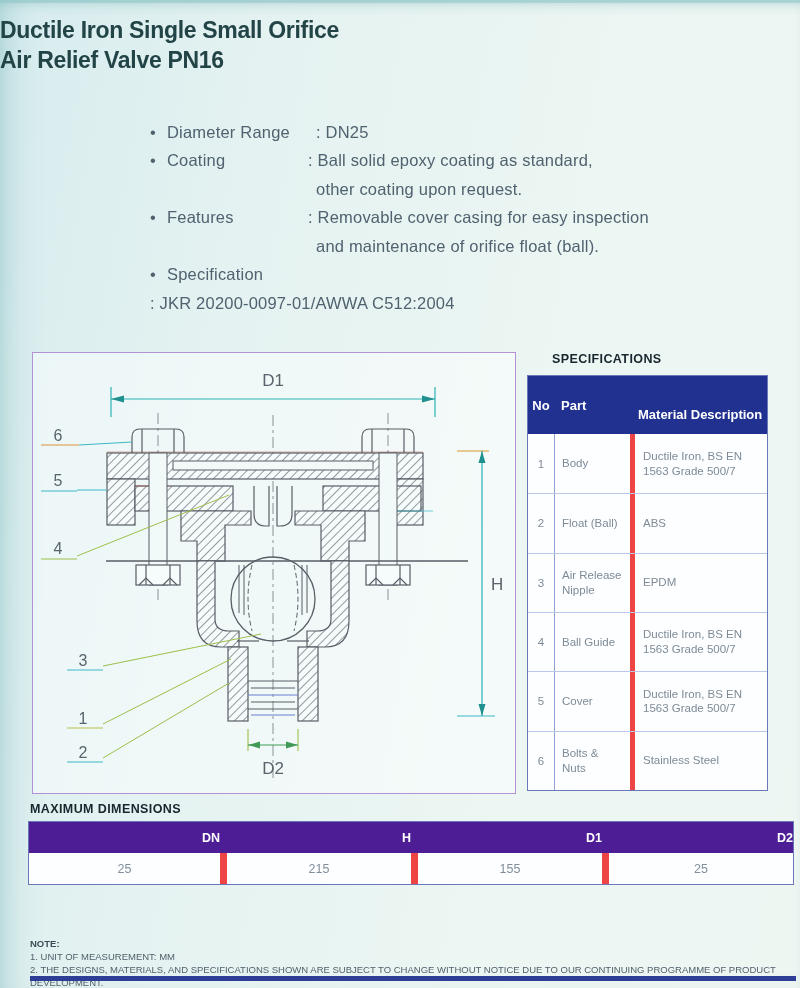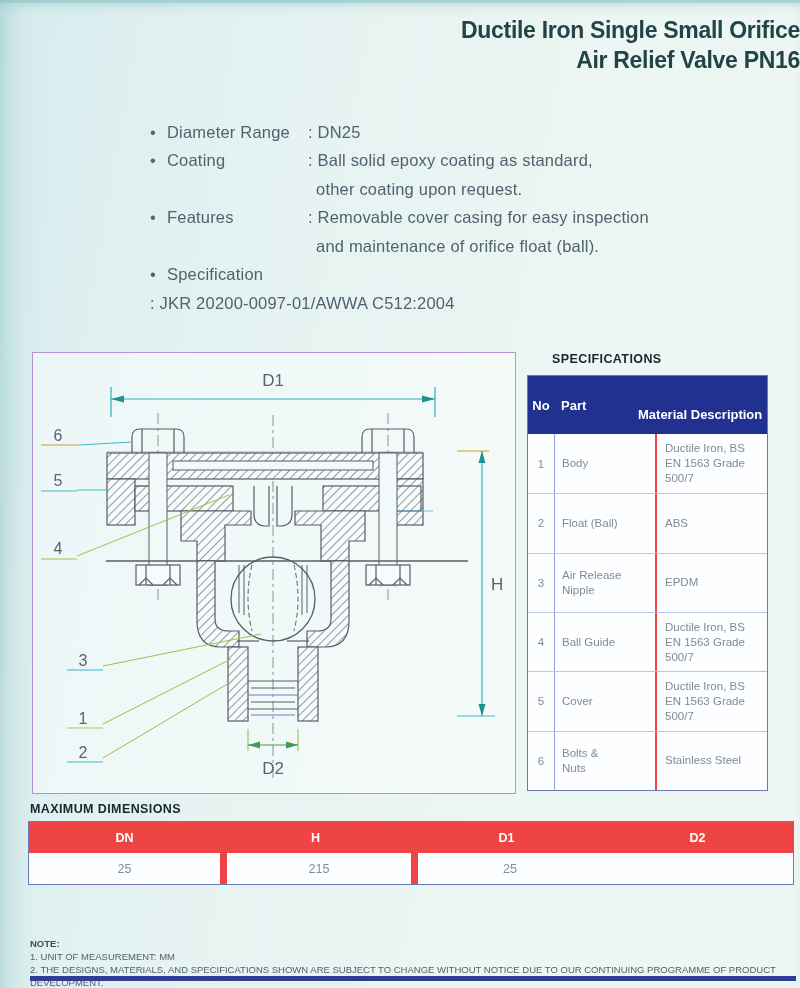--- a/index.html
+++ b/index.html
@@ -7,28 +7,28 @@
     position:relative;
     width:800px;height:988px;
     font-family:"Liberation Sans",sans-serif;
     background:linear-gradient(100deg,#d7ecee 0%,#e4f2f1 28%,#ecf6f3 65%,#eef6f2 100%);
     box-shadow:inset 28px 0 34px -26px rgba(110,175,180,.5), inset 0 10px 14px -9px rgba(110,175,180,.55);
     overflow:hidden;
   }
   
   .title{
     position:absolute;left:0;top:15px;width:800px;
-    text-align:right;font-weight:bold;font-size:23px;line-height:30px;
+    text-align:left;font-weight:bold;font-size:23px;line-height:30px;
     color:#224447;letter-spacing:-0.3px;
   }
   
   .bullets{position:absolute;left:150px;top:118px;width:560px;
     font-size:16.5px;color:#50626f;letter-spacing:.2px;}
   .b-group{position:absolute;left:0;display:flex;line-height:28.5px;}
-  .b-g1{top:0;} .b-g2{top:28px;} .b-g3{top:85px;} .b-g4{top:142px;flex-direction:column;}
+  .b-g1{top:0;gap:8px;} .b-g2{top:28px;} .b-g3{top:85px;} .b-g4{top:142px;flex-direction:column;}
   .b-label{width:158px;flex-shrink:0;}
   .b-label::before{content:"•";margin-right:11px;color:#50626f;}
   .b-val div:nth-child(2){padding-left:8px;}
   
   .drawbox{
     position:absolute;left:32px;top:352px;width:482px;height:440px;
     border:1.5px solid #b393d6;background:rgba(250,253,253,.55);
   }
   svg text{font-family:"Liberation Sans",sans-serif;}
   
@@ -47,28 +47,28 @@
   .spec-hrow .c1{text-align:center;}
   .spec-hrow .c2{padding-left:7px;}
   .spec-hrow .c3{padding-left:8px;margin-top:18px;}
   .spec-body{display:grid;grid-template-rows:repeat(6,1fr);height:356px;}
   .spec-row{display:grid;grid-template-columns:26px 76px 1fr;align-items:center;color:#7e8b97;}
   .spec-row + .spec-row{border-top:1px solid #bcc5e8;}
   .spec-row .c1{text-align:center;align-self:stretch;display:flex;align-items:center;justify-content:center;}
   .spec-row .c2{padding:4px 5px 4px 7px;align-self:stretch;display:flex;align-items:center;
     border-left:1px solid #93a0d2;line-height:1.3;}
   .spec-row .c3{padding:4px 18px 4px 8px;align-self:stretch;display:flex;align-items:center;
-    border-left:2px solid #ef4444;line-height:1.3;margin-left:25px;}
+    border-left:5px solid #ef4444;line-height:1.3;}
   
   .dim-table{
     position:absolute;left:28px;top:821px;width:766px;
     border:1px solid #6a77b8;background:#fdfeff;box-sizing:border-box;
   }
   .dim-hrow{display:grid;grid-template-columns:repeat(4,1fr);height:31px;
-    background:#ef4444;color:#fff;font-weight:bold;font-size:12.5px;align-items:center;text-align:center;}
+    background:#4c1d95;color:#fff;font-weight:bold;font-size:12.5px;align-items:center;text-align:right;}
   .dim-vrow{display:grid;grid-template-columns:repeat(4,1fr);height:31px;
     color:#828f9b;font-size:12.5px;align-items:center;text-align:center;}
   .dim-vrow div + div{border-left:7px solid #ef4444;align-self:stretch;display:flex;align-items:center;justify-content:center;}
   .dim-vrow div:first-child{align-self:stretch;display:flex;align-items:center;justify-content:center;}
   
   .notes{position:absolute;left:30px;top:937px;font-size:9.5px;color:#51616b;line-height:13px;}
   .notes .nh{font-weight:bold;color:#39490f;color:#3d4d57;}
   .bottom-bar{position:absolute;left:30px;top:976px;width:766px;height:5px;background:#2e3e97;}
   .top-edge{position:absolute;left:0;top:0;width:800px;height:3px;background:#8fc6c8;opacity:.55;}
 </style>
@@ -307,20 +307,21 @@
   <div class="dim-table">
     <div class="dim-hrow">
       <div>DN</div>
       <div>H</div>
       <div>D1</div>
       <div>D2</div>
     </div>
     <div class="dim-vrow">
       <div>25</div>
       <div>215</div>
+      <div>155</div>
       <div>25</div>
     </div>
   </div>
 
   <div class="notes">
     <div class="nh">NOTE:</div>
     <div>1. UNIT OF MEASUREMENT: MM</div>
     <div>2. THE DESIGNS, MATERIALS, AND SPECIFICATIONS SHOWN ARE SUBJECT TO CHANGE WITHOUT NOTICE DUE TO OUR CONTINUING PROGRAMME OF PRODUCT DEVELOPMENT.</div>
   </div>
 

